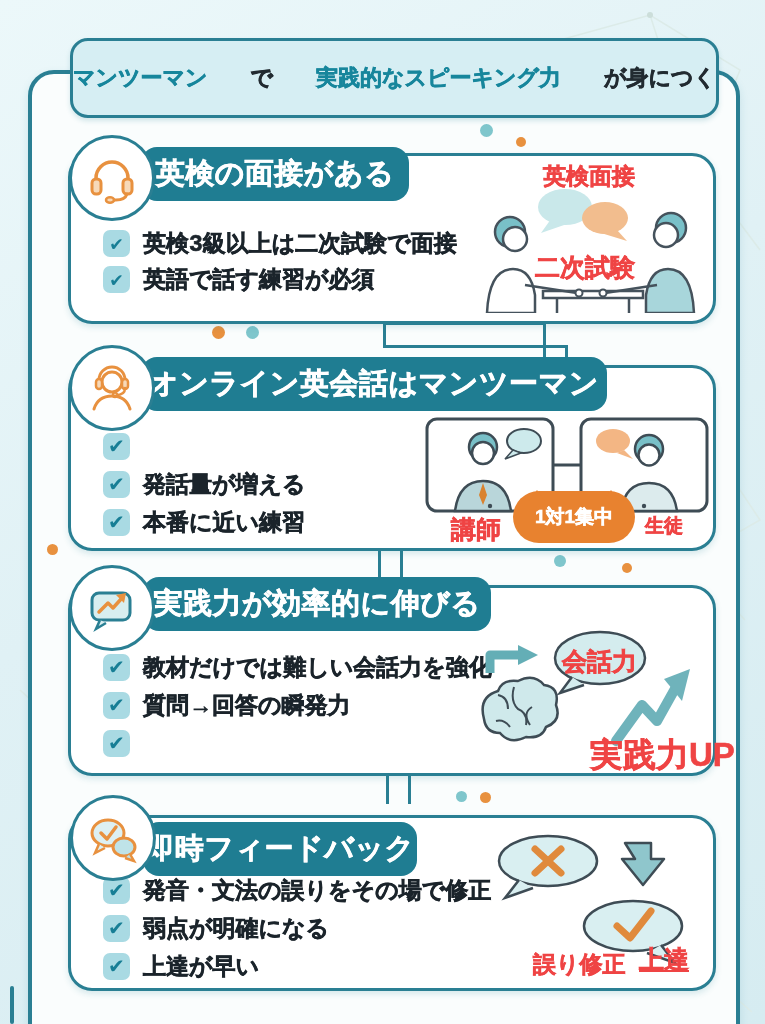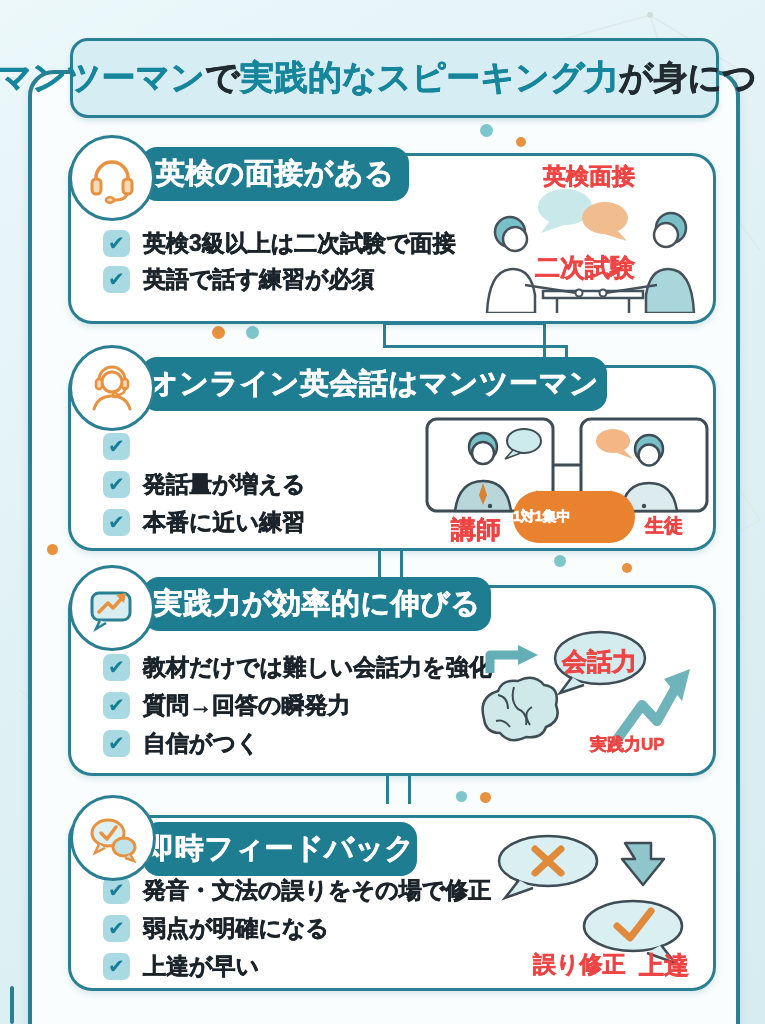--- a/index.html
+++ b/index.html
@@ -15,33 +15,33 @@
   .frame{
     position:absolute;left:28px;top:70px;width:704px;height:980px;
     background:#fafdfd;border:4px solid #2a7f93;border-radius:26px;z-index:1;
     box-shadow:0 4px 8px rgba(31,125,146,.15);
   }
   .edge-line{position:absolute;left:10px;top:986px;width:4px;height:38px;background:#2a7f93;border-radius:3px;z-index:1;}
   
   .banner{
     position:absolute;left:70px;top:38px;width:643px;height:74px;z-index:6;
     background:#d6eef3;border:3.5px solid #2a7f93;border-radius:18px;
-    display:flex;align-items:center;justify-content:center;
-    font-size:34px;font-weight:900;white-space:nowrap;
+    display:flex;align-items:center;justify-content:space-between;
+    font-size:22px;font-weight:900;white-space:nowrap;
     box-shadow:0 3px 5px rgba(31,125,146,.18);
   }
   .t-teal{color:#17869c;}
   .t-dark{color:#222b31;}
   
   .card{
     position:absolute;left:68px;width:642px;background:#ffffff;
     border:3px solid #2a7f93;border-radius:24px;z-index:3;
     box-shadow:0 3px 6px rgba(31,125,146,.16);
   }
-  #card1{top:153px;height:165px;}
+  #card1{top:153px;height:165px;font-family:Liberation Mono, monospace;}
   #card2{top:365px;height:180px;}
   #card3{top:585px;height:185px;}
   #card4{top:815px;height:170px;}
   .pill{
     position:absolute;height:54px;background:#1f7d92;border-radius:16px;z-index:4;
     display:flex;align-items:center;justify-content:center;
     color:#ffffff;font-size:29px;font-weight:900;white-space:nowrap;letter-spacing:.5px;
   }
   .icon-circle{
     position:absolute;width:80px;height:80px;border-radius:50%;
@@ -62,22 +62,22 @@
   .cline{position:absolute;background:#2a7f93;z-index:2;}
   
   .dot{position:absolute;border-radius:50%;z-index:2;}
   .dot.teal{background:#7fc6cc;}
   .dot.orange{background:#e8913f;}
   
   .illus{position:absolute;z-index:4;}
   .illus .lbl{position:absolute;font-weight:900;color:#ef4444;white-space:nowrap;}
   .badge{
     position:absolute;left:92px;top:76px;width:122px;height:52px;background:#e8822f;
-    border-radius:28px;display:flex;align-items:center;
-    color:#fff;font-size:14px;font-weight:900;white-space:nowrap;z-index:3;
+    border-radius:28px;display:flex;align-items:center;justify-content:center;
+    color:#fff;font-size:19px;font-weight:900;white-space:nowrap;z-index:3;
   }
   .badge::before{content:'';position:absolute;top:-9px;left:16px;border:8px solid transparent;border-bottom:11px solid #e8822f;}
   .badge::after{content:'';position:absolute;top:-9px;right:16px;border:8px solid transparent;border-bottom:11px solid #e8822f;}
 </style>
 </head>
 <body>
 
 <div id="page">
 
   <svg class="bg-net" width="765" height="1024">
@@ -254,40 +254,39 @@
       <div class="row">
         <span class="chk">✔</span>
         <span class="txt thick">教材だけでは難しい会話力を強化</span>
       </div>
       <div class="row">
         <span class="chk">✔</span>
         <span class="txt thick">質問→回答の瞬発力</span>
       </div>
       <div class="row">
         <span class="chk">✔</span>
-        <span class="txt thick">自信がつく</span>
       </div>
     </div>
     <div class="illus" style="left:397px;top:33px;width:245px;height:145px;">
       <svg width="245" height="145" viewBox="0 0 245 145">
 
         <path d="M22,52 v-18 h32" fill="none" stroke="#64aeb6" stroke-width="9" stroke-linejoin="round"></path>
         <polygon points="50,24 70,34 50,44" fill="#64aeb6"></polygon>
 
         <ellipse cx="132" cy="37" rx="45" ry="26" fill="#d4ecee" stroke="#3e4c55" stroke-width="2.5"></ellipse>
         <path d="M104,56 l-12,16 24,-8" fill="#d4ecee" stroke="#3e4c55" stroke-width="2.5"></path>
 
         <path d="M16,98 q-6,-22 14,-28 q4,-12 20,-10 q16,-8 26,4 q16,2 12,20 q6,16 -10,22 q-4,12 -20,10 q-16,8 -26,-4 q-14,0 -16,-14 z" fill="#cfe9eb" stroke="#3e4c55" stroke-width="2.5"></path>
         <path d="M46,66 q-4,14 4,22 q10,4 8,16 M30,74 q10,2 10,14 M64,86 q-10,6 -2,18 M28,100 q8,-2 14,6" fill="none" stroke="#3e4c55" stroke-width="2"></path>
 
         <polyline points="148,120 174,84 189,100 208,66" fill="none" stroke="#6fb3bb" stroke-width="10" stroke-linecap="round" stroke-linejoin="round"></polyline>
         <polygon points="196,58 222,48 214,80" fill="#6fb3bb"></polygon>
       </svg>
       <span class="lbl thick" style="left:94px;top:24px;font-size:25px;">会話力</span>
-      <span class="lbl thick" style="left:122px;top:112px;font-size:17px;">実践力UP</span>
+      <span class="lbl thick" style="left:122px;top:112px;font-size:33px;">実践力UP</span>
     </div>
   </div>
 
   <div class="card" id="card4">
     <div class="pill thick" style="left:72px;top:-15px;width:274px;margin-top:19px;">
       <span>即時フィードバック</span>
     </div>
     <div class="icon-circle" style="left:-1px;top:-23px;">
       <svg width="52" height="52" viewBox="0 0 52 52">
         <ellipse cx="21" cy="21" rx="16" ry="13" fill="#ddf0f2" stroke="#e8913f" stroke-width="3"></ellipse>
@@ -319,17 +318,17 @@
         <line x1="52" y1="18" x2="78" y2="42" stroke="#e08a3c" stroke-width="7" stroke-linecap="round"></line>
         <line x1="78" y1="18" x2="52" y2="42" stroke="#e08a3c" stroke-width="7" stroke-linecap="round"></line>
 
         <path d="M142,12 h26 v16 h13 l-21,26 -21,-26 h13 z" fill="#8fc6cc" stroke="#3e4c55" stroke-width="2.5" stroke-linejoin="round"></path>
 
         <ellipse cx="150" cy="95" rx="49" ry="25" fill="#d9eff1" stroke="#3e4c55" stroke-width="2.5"></ellipse>
         <path d="M178,114 l14,18 -28,-10" fill="#d9eff1" stroke="#3e4c55" stroke-width="2.5"></path>
         <polyline points="134,95 147,107 168,80" fill="none" stroke="#e08a3c" stroke-width="7" stroke-linecap="round" stroke-linejoin="round"></polyline>
       </svg>
       <span class="lbl thick" style="left:30px;top:118px;font-size:23px;padding-left:20px;">誤り修正</span>
-      <span class="lbl thick" style="left:156px;top:118px;font-size:25px;">上達</span>
+      <span class="lbl thick" style="left:156px;top:112px;font-size:25px;text-decoration:underline;">上達</span>
     </div>
   </div>
 
 </div>
 
 </body></html>

